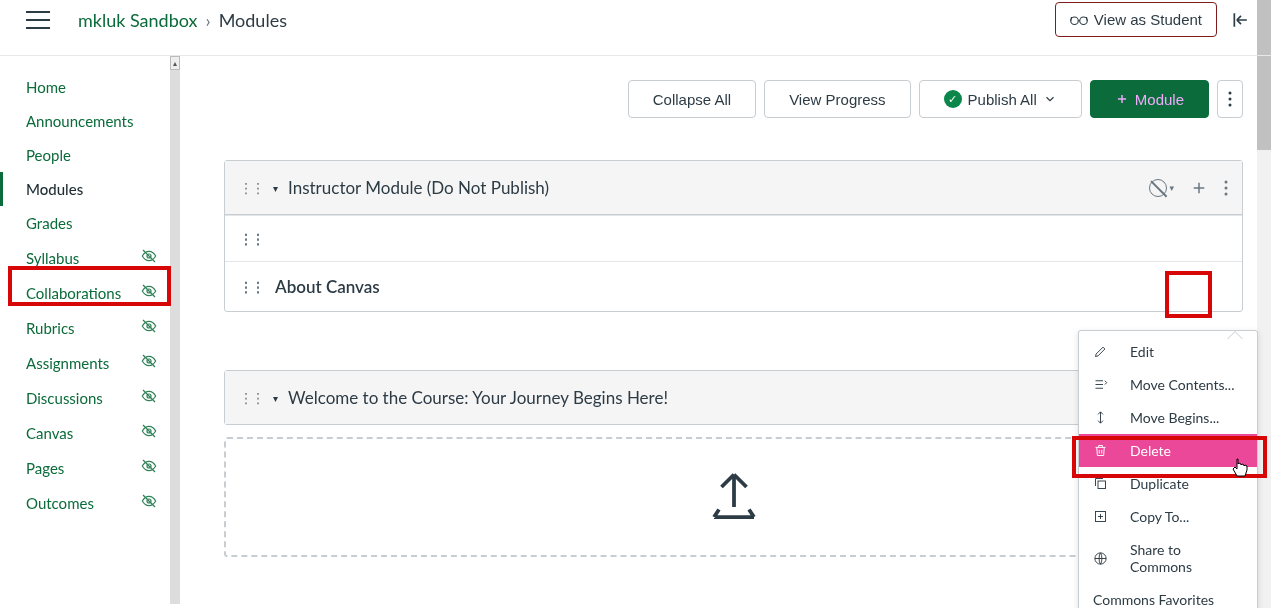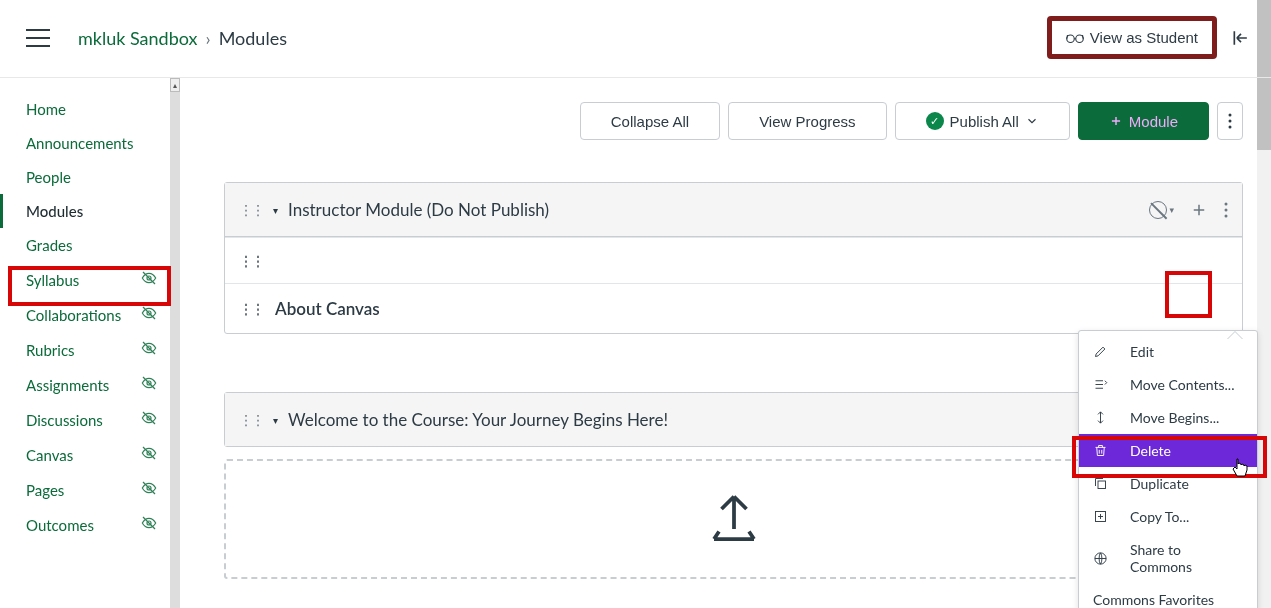--- a/index.html
+++ b/index.html
@@ -1,27 +1,27 @@
 <!DOCTYPE html>
 <html><head>
 <meta charset="utf-8">
 <style>
 * { box-sizing: border-box; margin: 0; padding: 0; }
 body { font-family: "Lato", "Helvetica Neue", Arial, sans-serif; font-size: 14px; color: #2d3b45; background: #fff; width: 1271px; height: 608px; overflow: hidden; position: relative; }
 
 
-.topbar { display: flex; align-items: center; padding: 16px 20px 18px 26px; border-bottom: 1px solid #e8e8e8; position: relative; }
+.topbar { display: flex; align-items: center; padding: 2px 20px 18px 26px; border-bottom: 1px solid #e8e8e8; position: relative; }
 .hamburger { width: 24px; height: 18px; display: flex; flex-direction: column; justify-content: space-between; cursor: pointer; margin-right: 28px; }
 .hamburger span { display: block; height: 2px; background: #2d3b45; }
 .breadcrumb { font-size: 18px; display: flex; align-items: center; gap: 8px; }
 .breadcrumb .course { color: #0b6b3a; }
 .breadcrumb .sep { color: #6b7780; }
 .breadcrumb .page { color: #2d3b45; }
 .topbar-right { margin-left: auto; display: flex; align-items: center; gap: 14px; }
-.view-student { border: 5px solid #7f1d1d; background: #fff; border-radius: 4px; padding: 8px 14px; font-size: 15px; color: #2d3b45; display: flex; align-items: center; gap: 6px; cursor: pointer; }
+.view-student { border: 1px solid #7f1d1d; background: #fff; border-radius: 4px; padding: 8px 14px; font-size: 15px; color: #2d3b45; display: flex; align-items: center; gap: 6px; cursor: pointer; }
 .collapse-right-icon { width: 20px; height: 20px; color: #2d3b45; cursor: pointer; }
 
 
 .page-body { display: flex; height: calc(608px - 60px); }
 
 
 .sidebar { width: 180px; border-right: 1px solid #bbb; position: relative; padding-top: 14px; }
 .sidebar::after { content: ""; position: absolute; top: 0; right: -1px; width: 10px; height: 100%; background: #ddd; }
 .side-scroll-arrow { position: absolute; top: 0; right: -1px; width: 10px; height: 14px; background: #eee; border: 1px solid #bbb; display:flex; align-items:center; justify-content:center; font-size:8px; color:#555; z-index:2;}
 .sidebar a { display: flex; align-items: center; padding: 8px 22px 8px 26px; color: #0b6b3a; text-decoration: none; font-size: 15px; position: relative; }
@@ -31,21 +31,21 @@
 
 
 .red-box { position: absolute; border: 4px solid #d80707; pointer-events: none; z-index: 50; }
 .red-box.sidebar-box { left:8px; top:266px; width:163px; height:40px; }
 .red-box.kebab-box { left:1165px; top:271px; width:47px; height:47px; }
 .red-box.delete-box { left:1072px; top:436px; width:195px; height:42px; }
 
 
 .main { flex: 1; padding: 24px 28px 0 44px; position: relative; overflow: hidden; }
 .action-row { display: flex; justify-content: flex-end; gap: 8px; margin-bottom: 42px; }
-.btn { border: 1px solid #c7cdd1; background: #f5f5f5; color: #2d3b45; border-radius: 4px; padding: 9px 30px; font-size: 15px; cursor: pointer; display: flex; align-items: center; gap: 6px; }
+.btn { border: 1px solid #c7cdd1; background: #f5f5f5; color: #2d3b45; border-radius: 4px; padding: 9px 24px; font-size: 15px; cursor: pointer; display: flex; align-items: center; gap: 6px; }
 .btn.plain { background: #fff; }
 .btn.green { background: #0b6b3a; color: #f0abfc; border-color: #0b6b3a; }
 .btn.icon-only { padding: 9px 10px; background:#fff; }
 .check-circle { width: 18px; height: 18px; border-radius: 50%; background: #0b874b; display: inline-flex; align-items: center; justify-content: center; color: #fff; font-size: 11px; }
 
 
 .module { border: 1px solid #c7cdd1; border-radius: 3px; margin-bottom: 58px; background:#fff; }
 .module-header { background: #f5f5f5; padding: 16px 14px; display: flex; align-items: center; gap: 10px; font-size: 17px; border-bottom: 1px solid #c7cdd1; }
 .module-header.only { border-bottom: none; }
 .drag-dots { color: #6b7780; cursor: grab; font-size: 14px; letter-spacing:-2px;}
@@ -56,21 +56,21 @@
 .unpublish-icon { width:18px; height:18px; border:1.5px solid #6b7780; border-radius:50%; position:relative; }
 .unpublish-icon::after{content:""; position:absolute; width:22px; height:1.5px; background:#6b7780; top:8px; left:-2px; transform:rotate(45deg);}
 .module-item { padding: 14px 14px 14px 14px; border-top: 1px solid #e3e6e8; display: flex; align-items: center; gap: 12px; font-size: 17px; font-weight: 600; }
 .module-item:first-of-type { border-top: none; }
 
 
 .dropdown { position: absolute; left:1078px; top:330px; width: 180px; background: #fff; border: 1px solid #c7cdd1; border-radius: 3px; box-shadow: 0 2px 6px rgba(0,0,0,0.12); z-index: 40; padding: 4px 0; }
 .dropdown::before { content:""; position:absolute; top:-8px; right:14px; border:8px solid transparent; border-bottom-color:#c7cdd1; }
 .dropdown::after { content:""; position:absolute; top:-6px; right:15px; border:7px solid transparent; border-bottom-color:#fff; }
 .dropdown .item { padding: 8px 14px; display: flex; align-items: center; gap: 22px; font-size: 14px; cursor: pointer; color: #2d3b45; }
-.dropdown .item.active { background: #6d28d9; color: #fff; }
+.dropdown .item.active { background: #ec4899; color: #fff; }
 .dropdown .item svg { width: 15px; height: 15px; flex-shrink:0; }
 
 
 .dropzone { border: 2px dashed #c7cdd1; border-radius: 3px; height: 120px; display: flex; align-items: center; justify-content: center; }
 .upload-icon { width: 60px; height: 60px; }
 
 
 .cursor-hand { position:absolute; left:1232px; top:458px; font-size:16px; z-index:60; color:#000; pointer-events:none;}
 
 

